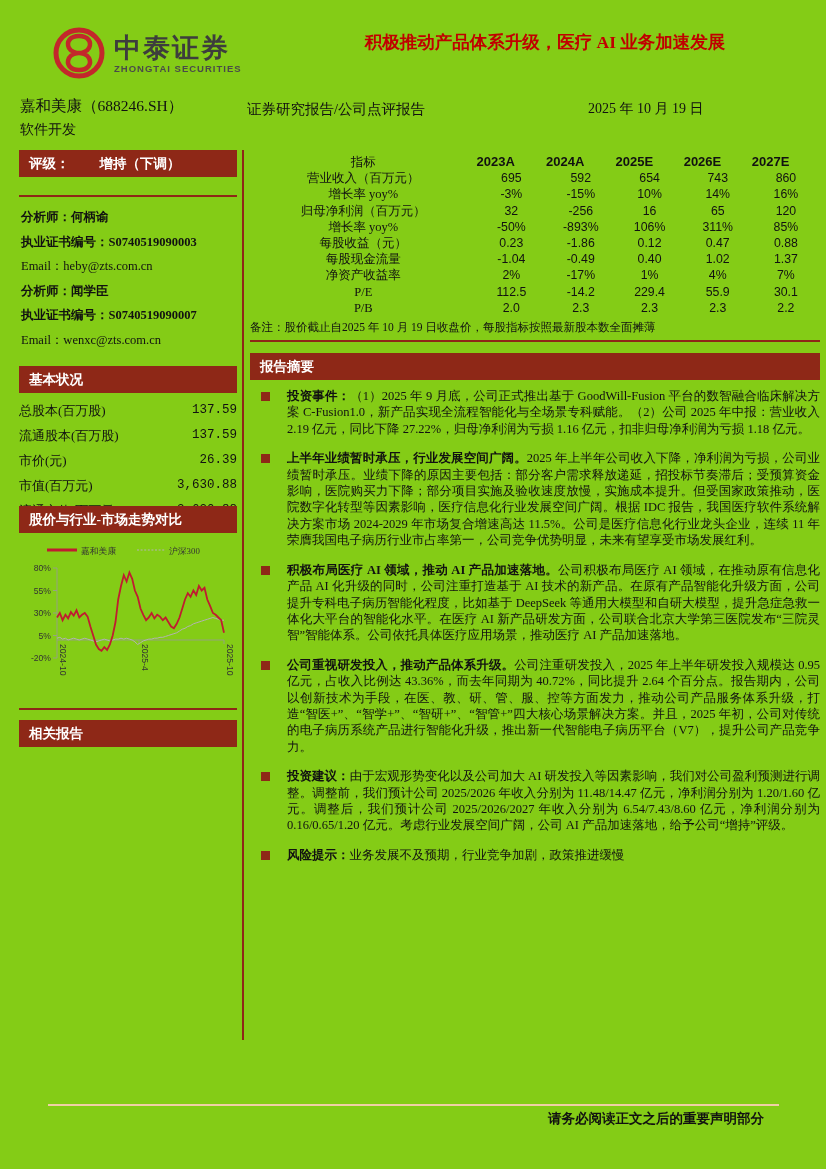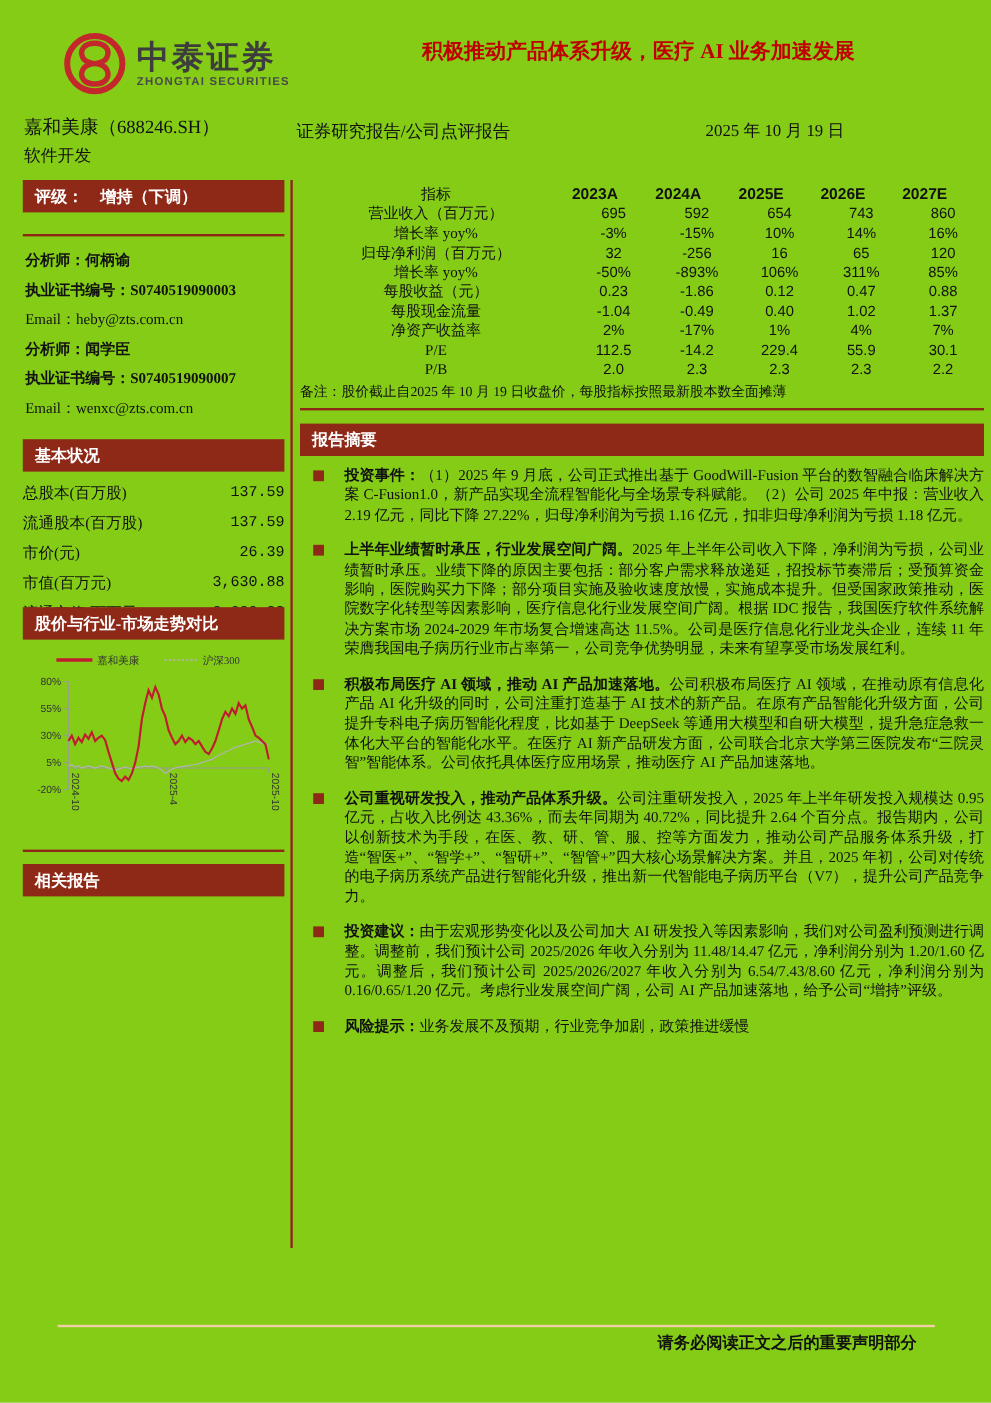--- a/index.html
+++ b/index.html
@@ -4,36 +4,36 @@
 <style>
   html,body{margin:0;padding:0;background:#e8e8e8;}
   .page{position:relative;width:826px;height:1169px;background:#84cc16;margin:0 auto;
         font-family:"Liberation Serif",serif;color:#111;overflow:hidden;}
 
   
   .logo-wrap{position:absolute;left:52px;top:26px;display:flex;align-items:center;}
   .logo-text{margin-left:8px;}
   .brand-cn{font-size:27px;font-weight:bold;color:#3d3d3d;font-family:"Liberation Sans",sans-serif;letter-spacing:2px;line-height:30px;}
   .brand-en{font-size:9.5px;font-weight:bold;color:#4a4a4a;font-family:"Liberation Sans",sans-serif;letter-spacing:1px;}
-  .report-title{position:absolute;left:267px;top:30px;width:530px;text-align:center;
+  .report-title{position:absolute;left:280px;top:30px;width:530px;text-align:center;
         color:#c00000;font-weight:bold;font-size:17.5px;}
   .stock-name{position:absolute;left:20px;top:96px;font-size:15.5px;}
   .industry{position:absolute;left:20px;top:121px;font-size:14px;}
   .report-type{position:absolute;left:247px;top:100px;font-size:14.5px;}
   .report-date{position:absolute;left:588px;top:100px;font-size:14px;}
 
   
   .bar{background:#8e2817;color:#ffffff;font-weight:bold;font-size:13.5px;
        height:27px;line-height:27px;padding-left:10px;box-sizing:border-box;}
   .rule{background:#8e2817;height:2px;}
 
   
   .sidebar{position:absolute;left:19px;top:150px;width:218px;}
   .rating-bar{position:absolute;left:0;top:0;width:218px;}
-  .rating-bar .val{margin-left:14px;}
+  .rating-bar .val{margin-left:30px;}
   .rule-1{position:absolute;left:0;top:45px;width:218px;}
   .analysts{position:absolute;left:0;top:55px;width:218px;font-size:12.5px;}
   .analysts .line{margin:0 0 0 2px;line-height:24.5px;white-space:nowrap;}
   .analysts .b{font-weight:bold;}
   .basic-bar{position:absolute;left:0;top:216px;width:218px;}
   .kv-rows{position:absolute;left:0;top:248px;width:218px;font-size:13px;}
   .kv-row{display:flex;justify-content:space-between;line-height:25px;gap:44px;}
   .kv-value{font-family:Liberation Mono, monospace;font-size:12.5px;}
   .chart-bar{position:absolute;left:0;top:356px;width:218px;}
   .trend-svg{position:absolute;left:0;top:388px;width:218px;height:162px;}

